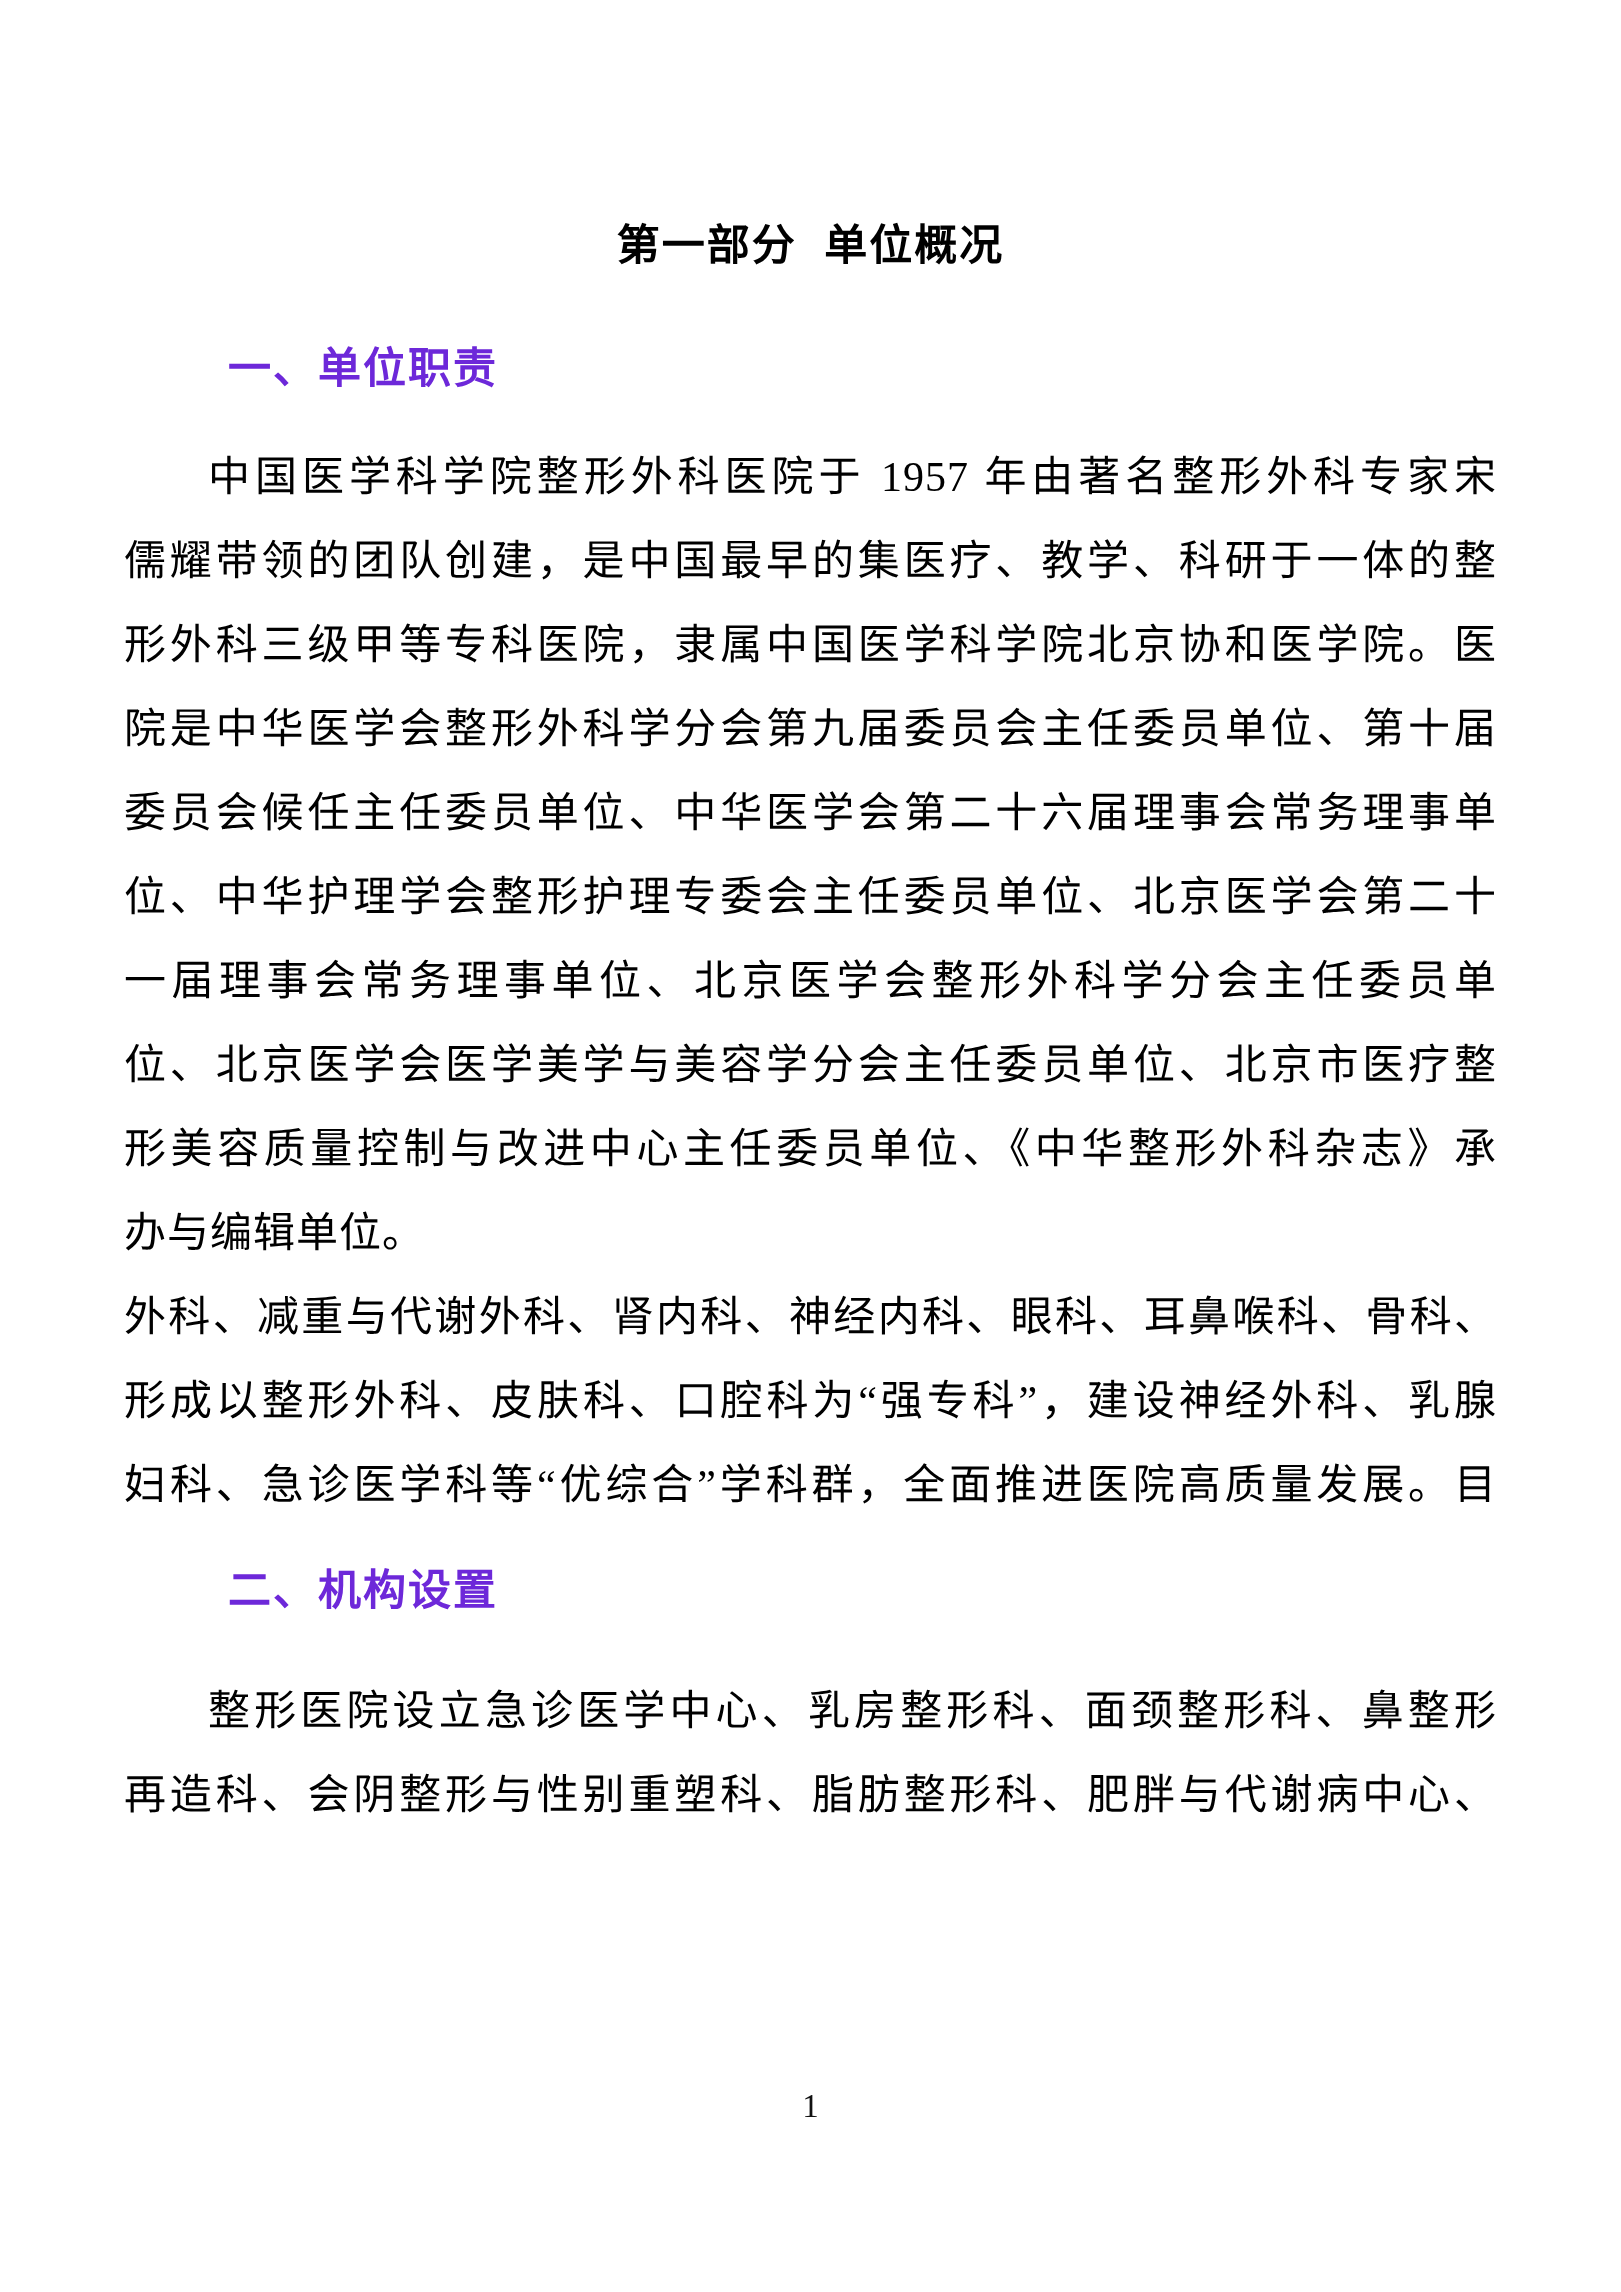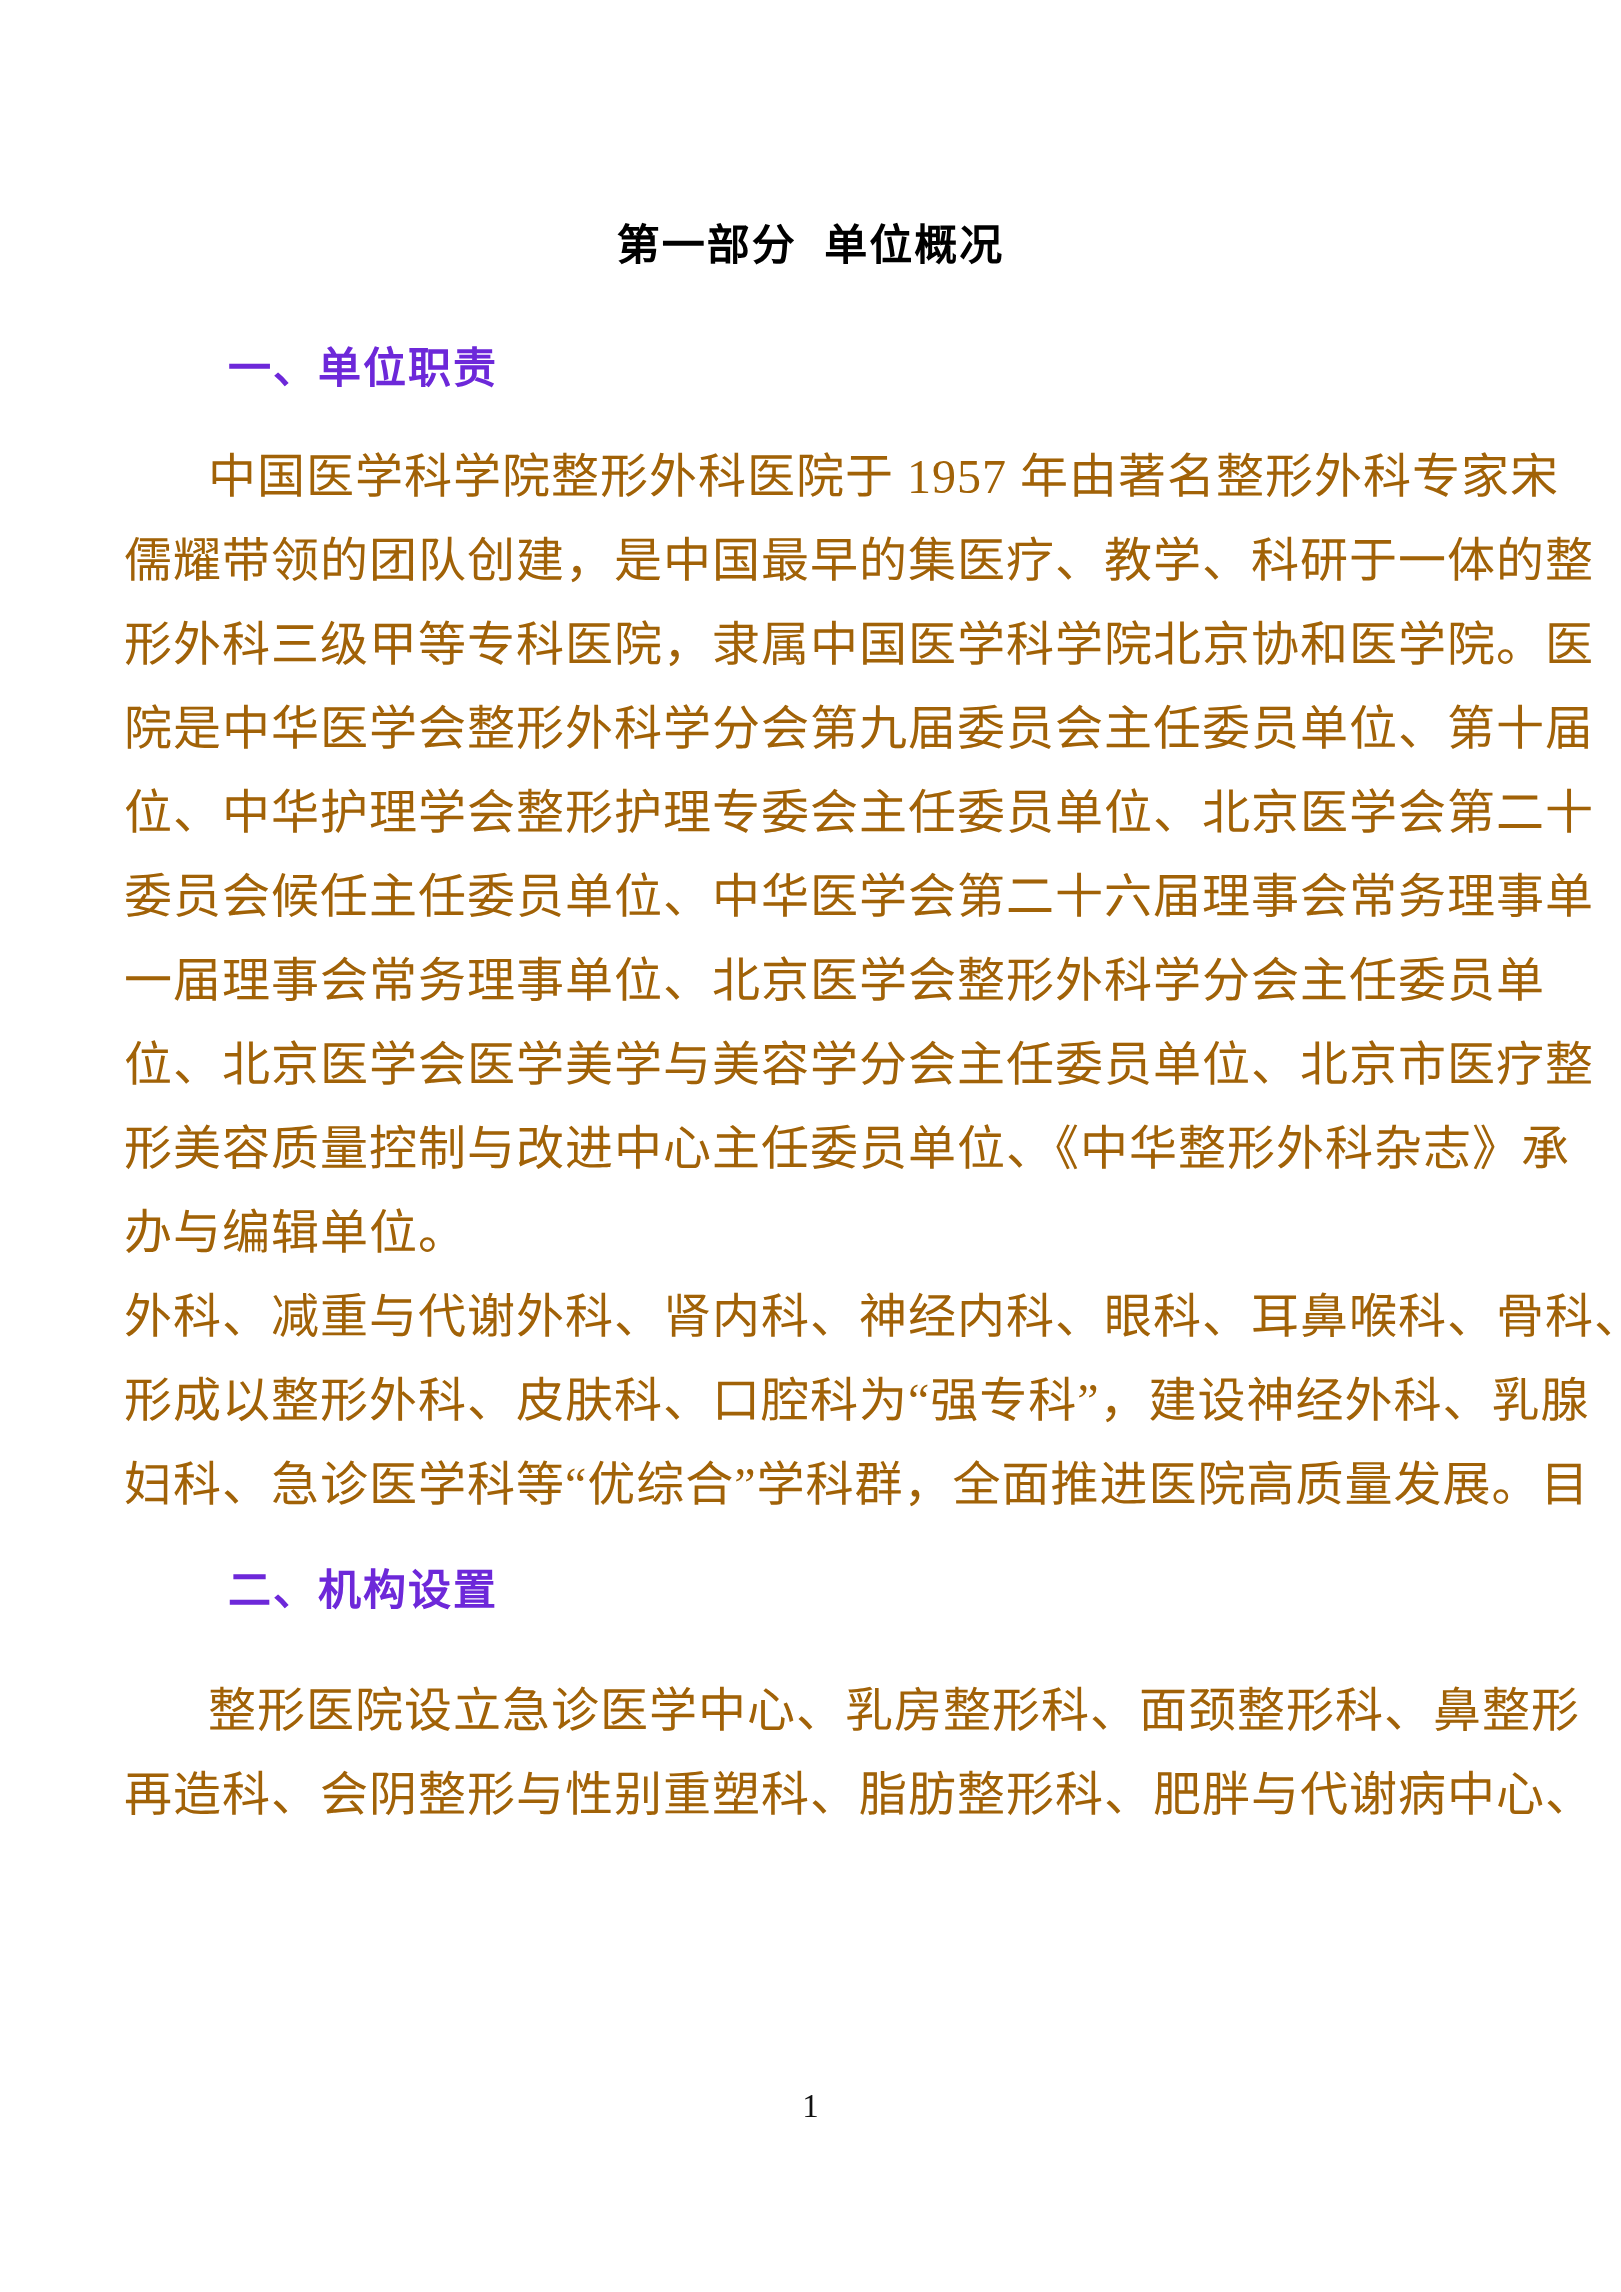--- a/index.html
+++ b/index.html
@@ -40,29 +40,29 @@
     letter-spacing: 2px;
   }
   .h1 { margin-top: 57px; }
   .h2 { margin-top: 34px; }
 
   .para { margin: 0; }
   .para.gap-top { margin-top: 37px; }
   .para.gap-top-lg { margin-top: 49px; }
 
   .line {
-    font-size: 48px;
+    font-size: 42px;
     height: 84px;
     line-height: 84px;
     letter-spacing: 1px;
     text-align: justify;
     text-align-last: justify;
     text-justify: inter-character;
     white-space: nowrap;
-    color: #a16207;
+    color: #000000;
   }
   .line.natural {
     text-align: left;
     text-align-last: left;
   }
   .line.indent { text-indent: 84px; }
 
   .page-num {
     position: absolute;
     left: 0;
@@ -82,22 +82,22 @@
 
     <div class="doc-title">第一部分 单位概况</div>
 
     <div class="section-heading h1">一、单位职责</div>
 
     <div class="para gap-top">
       <div class="line indent">中国医学科学院整形外科医院于 1957 年由著名整形外科专家宋</div>
       <div class="line">儒耀带领的团队创建，是中国最早的集医疗、教学、科研于一体的整</div>
       <div class="line">形外科三级甲等专科医院，隶属中国医学科学院北京协和医学院。医</div>
       <div class="line">院是中华医学会整形外科学分会第九届委员会主任委员单位、第十届</div>
+      <div class="line">委员会候任主任委员单位、中华医学会第二十六届理事会常务理事单</div>
       <div class="line">位、中华护理学会整形护理专委会主任委员单位、北京医学会第二十</div>
-      <div class="line">委员会候任主任委员单位、中华医学会第二十六届理事会常务理事单</div>
       <div class="line">一届理事会常务理事单位、北京医学会整形外科学分会主任委员单</div>
       <div class="line">位、北京医学会医学美学与美容学分会主任委员单位、北京市医疗整</div>
       <div class="line">形美容质量控制与改进中心主任委员单位、《中华整形外科杂志》承</div>
       <div class="line natural">办与编辑单位。</div>
     </div>
 
     <div class="para">
       <div class="line">外科、减重与代谢外科、肾内科、神经内科、眼科、耳鼻喉科、骨科、</div>
       <div class="line">形成以整形外科、皮肤科、口腔科为“强专科”，建设神经外科、乳腺</div>
       <div class="line">妇科、急诊医学科等“优综合”学科群，全面推进医院高质量发展。目</div>

